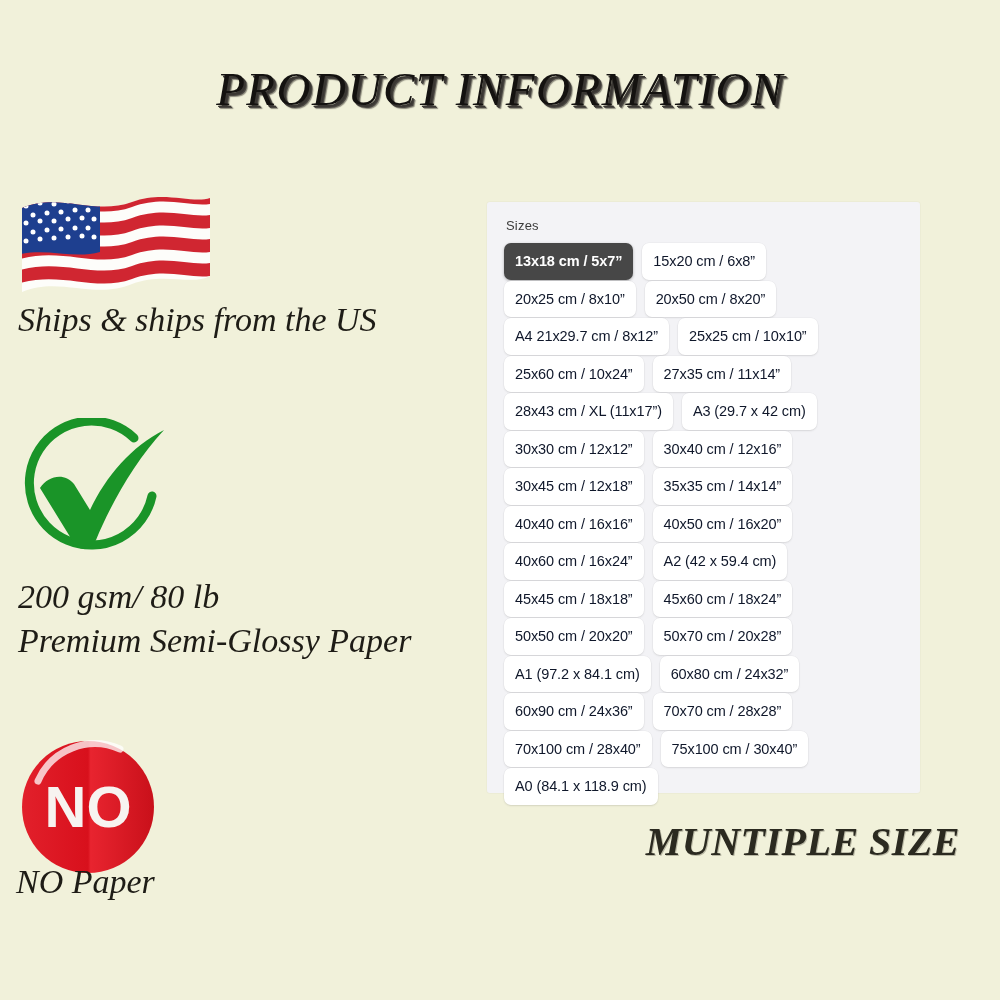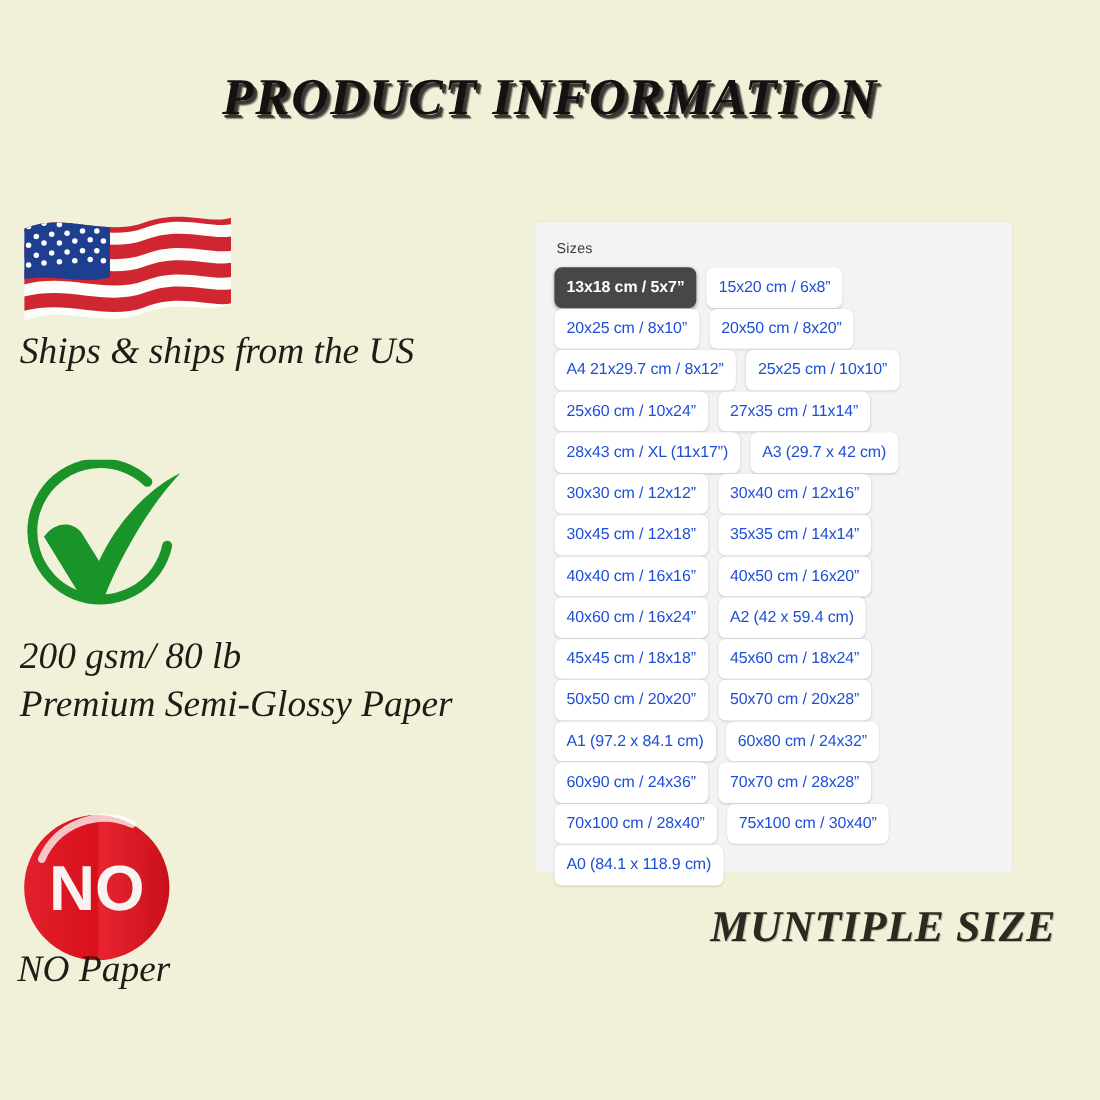--- a/index.html
+++ b/index.html
@@ -17,21 +17,21 @@
 
   
   .page-title {
     position: absolute;
     top: 62px;
     left: 0;
     width: 1000px;
     text-align: center;
     font-family: "Liberation Serif", serif;
     font-style: italic;
-    font-weight: bold;
+    font-weight: normal;
     font-size: 47px;
     letter-spacing: 1.5px;
     color: #141210;
     text-shadow:
        2px 2px 0 #3a3733,
        3px 3px 0 #4a4742,
        4px 4px 1px rgba(60,56,50,.55);
     white-space: nowrap;
   }
 
@@ -85,21 +85,21 @@
   .chip-grid {
     display: flex;
     flex-wrap: wrap;
     gap: 1px 9px;
     align-content: flex-start;
   }
   .chip {
     background: #ffffff;
     border-radius: 7px;
     font-size: 14.5px;
-    color: #1d4ed8;
+    color: #0f172a;
     font-family: "Liberation Sans", sans-serif;
     padding: 11px 11px;
     line-height: 1;
     white-space: nowrap;
     box-shadow: 0 1px 2px rgba(0,0,0,0.10), 0 0 0 0.5px rgba(0,0,0,0.04);
     cursor: pointer;
     box-sizing: border-box;
     letter-spacing: -0.1px;
   }
   .chip.selected {

